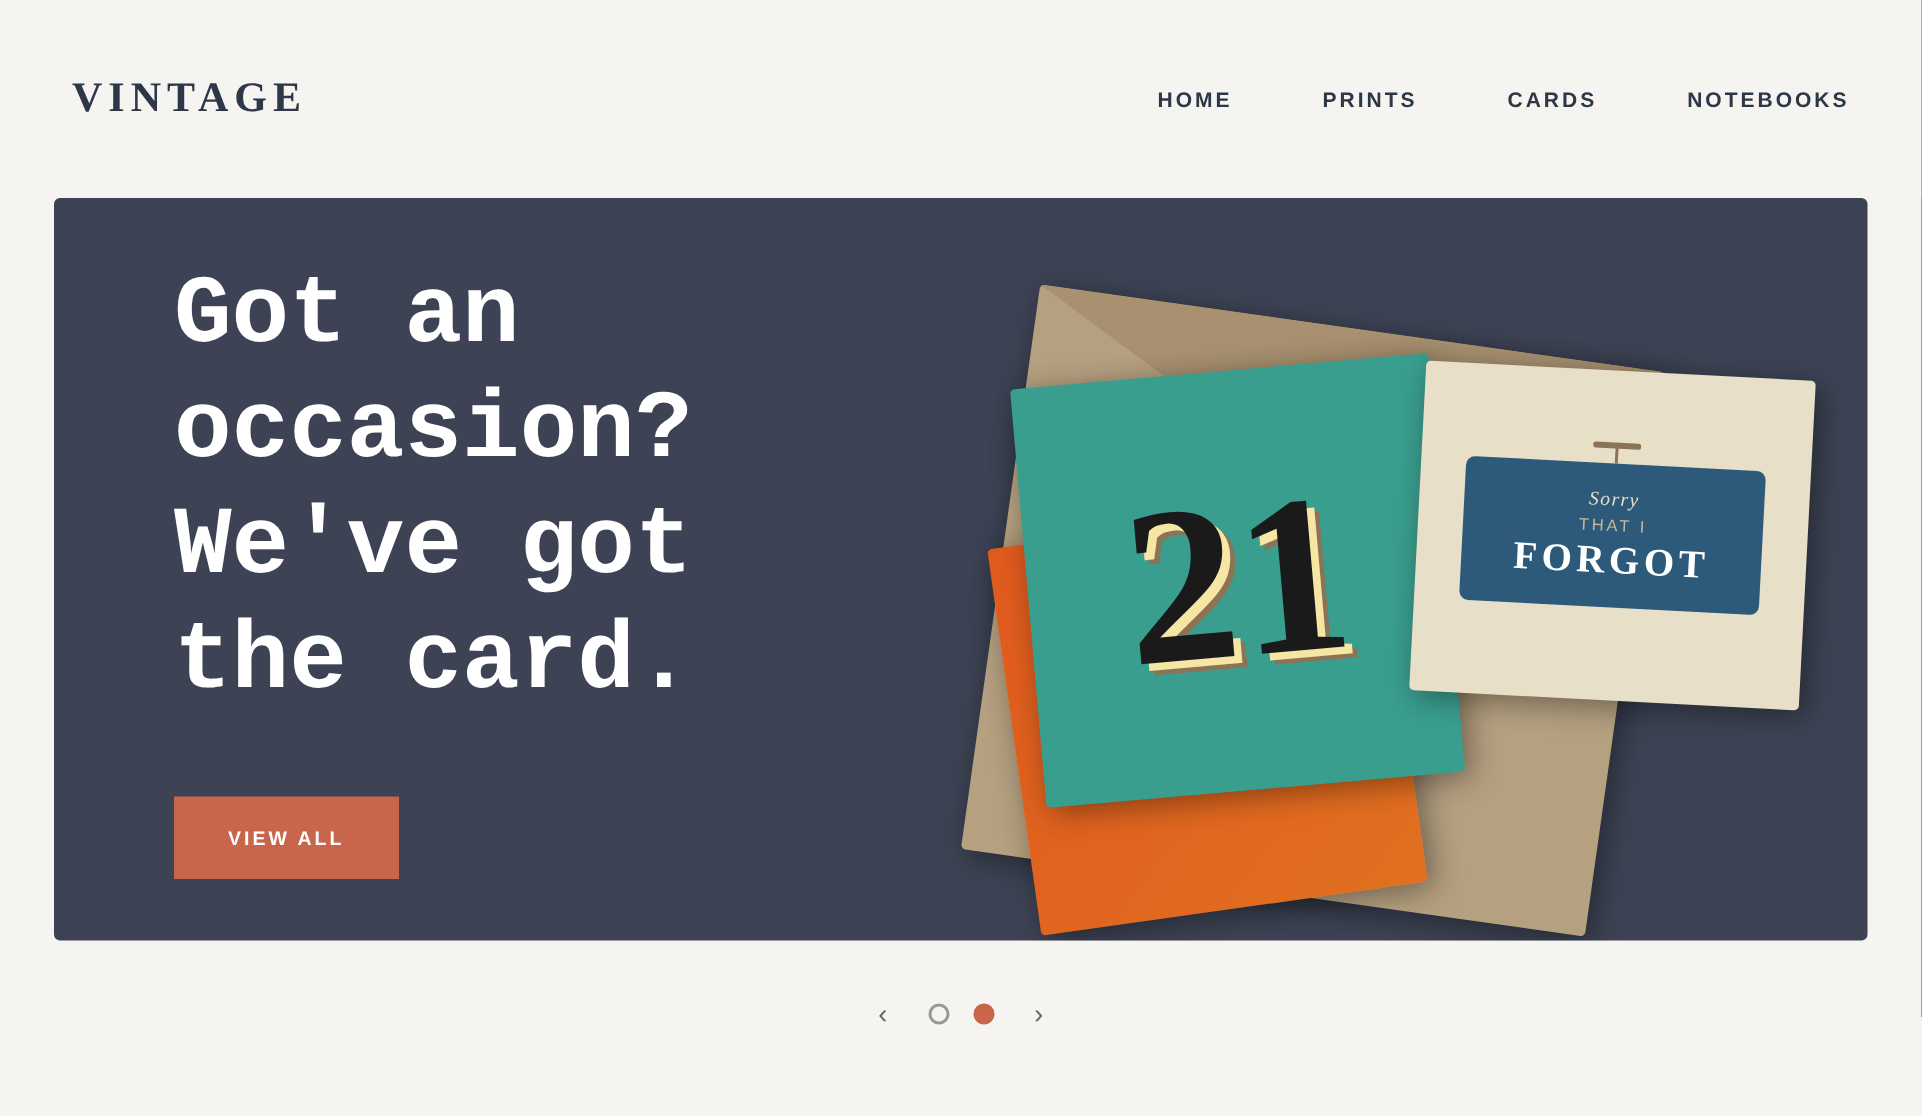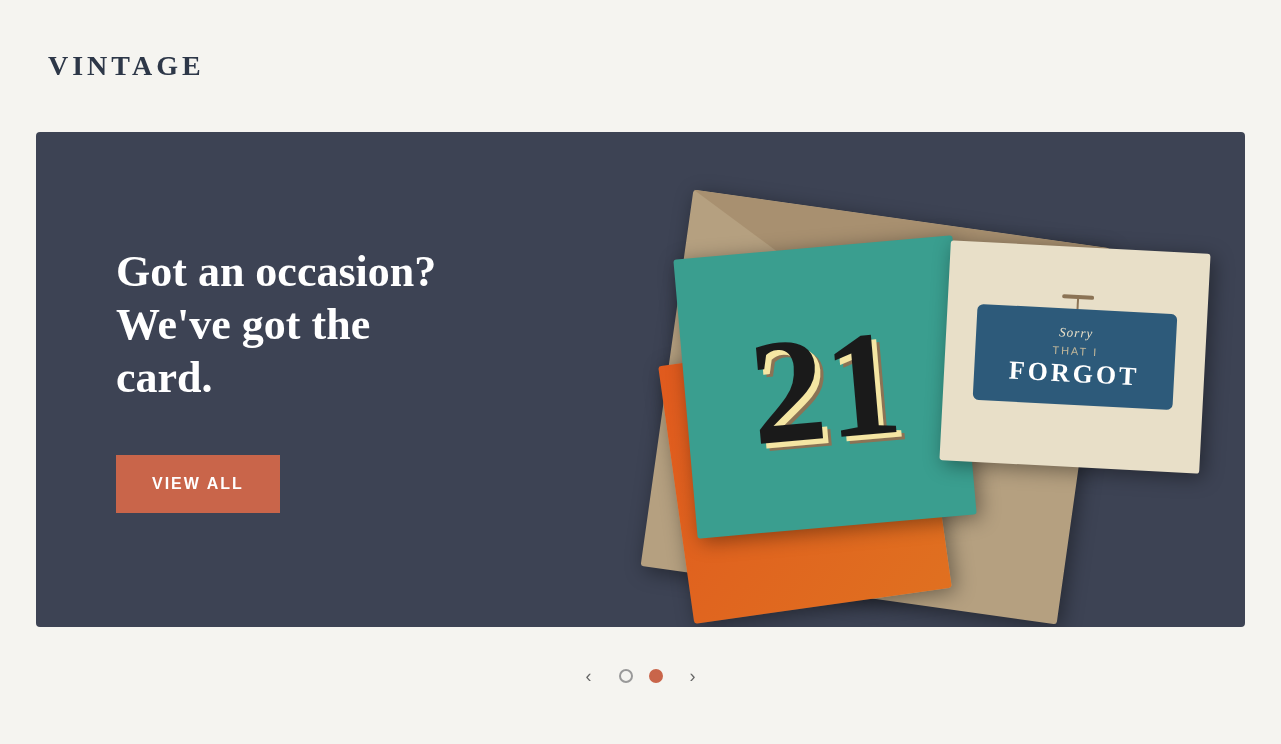--- a/index.html
+++ b/index.html
@@ -59,33 +59,33 @@
       align-items: center;
     }
 
     .hero-content {
       padding: 60px 80px;
       flex: 0 0 500px;
       z-index: 2;
     }
 
     .hero-title {
-      font-family: Liberation Serif, serif;
-      font-size: 44px;
+      font-family: Liberation Mono, monospace;
+      font-size: 64px;
       font-weight: 700;
       color: #ffffff;
       line-height: 1.2;
       margin-bottom: 50px;
     }
 
     .hero-btn {
       display: inline-block;
       background-color: #c9654a;
       color: #ffffff;
-      font-size: 16px;
+      font-size: 13px;
       font-weight: 700;
       letter-spacing: 2px;
       text-transform: uppercase;
       padding: 20px 36px;
       cursor: pointer;
       border: none;
       text-decoration: none;
     }
 
     
@@ -289,20 +289,26 @@
     .pagination-dot.filled {
       background-color: #c9654a;
       border: 2px solid #c9654a;
     }
   </style>
 </head>
 <body>
 
 <header>
   <div class="logo">VINTAGE</div>
+  <nav>
+    <a class="nav-item">HOME</a>
+    <a class="nav-item">PRINTS</a>
+    <a class="nav-item">CARDS</a>
+    <a class="nav-item">NOTEBOOKS</a>
+  </nav>
 </header>
 
 <section class="hero">
   <div class="hero-content">
     <h1 class="hero-title">Got an occasion? We've got the card.</h1>
     <button class="hero-btn">VIEW ALL</button>
   </div>
 
   <div class="hero-cards">
 

